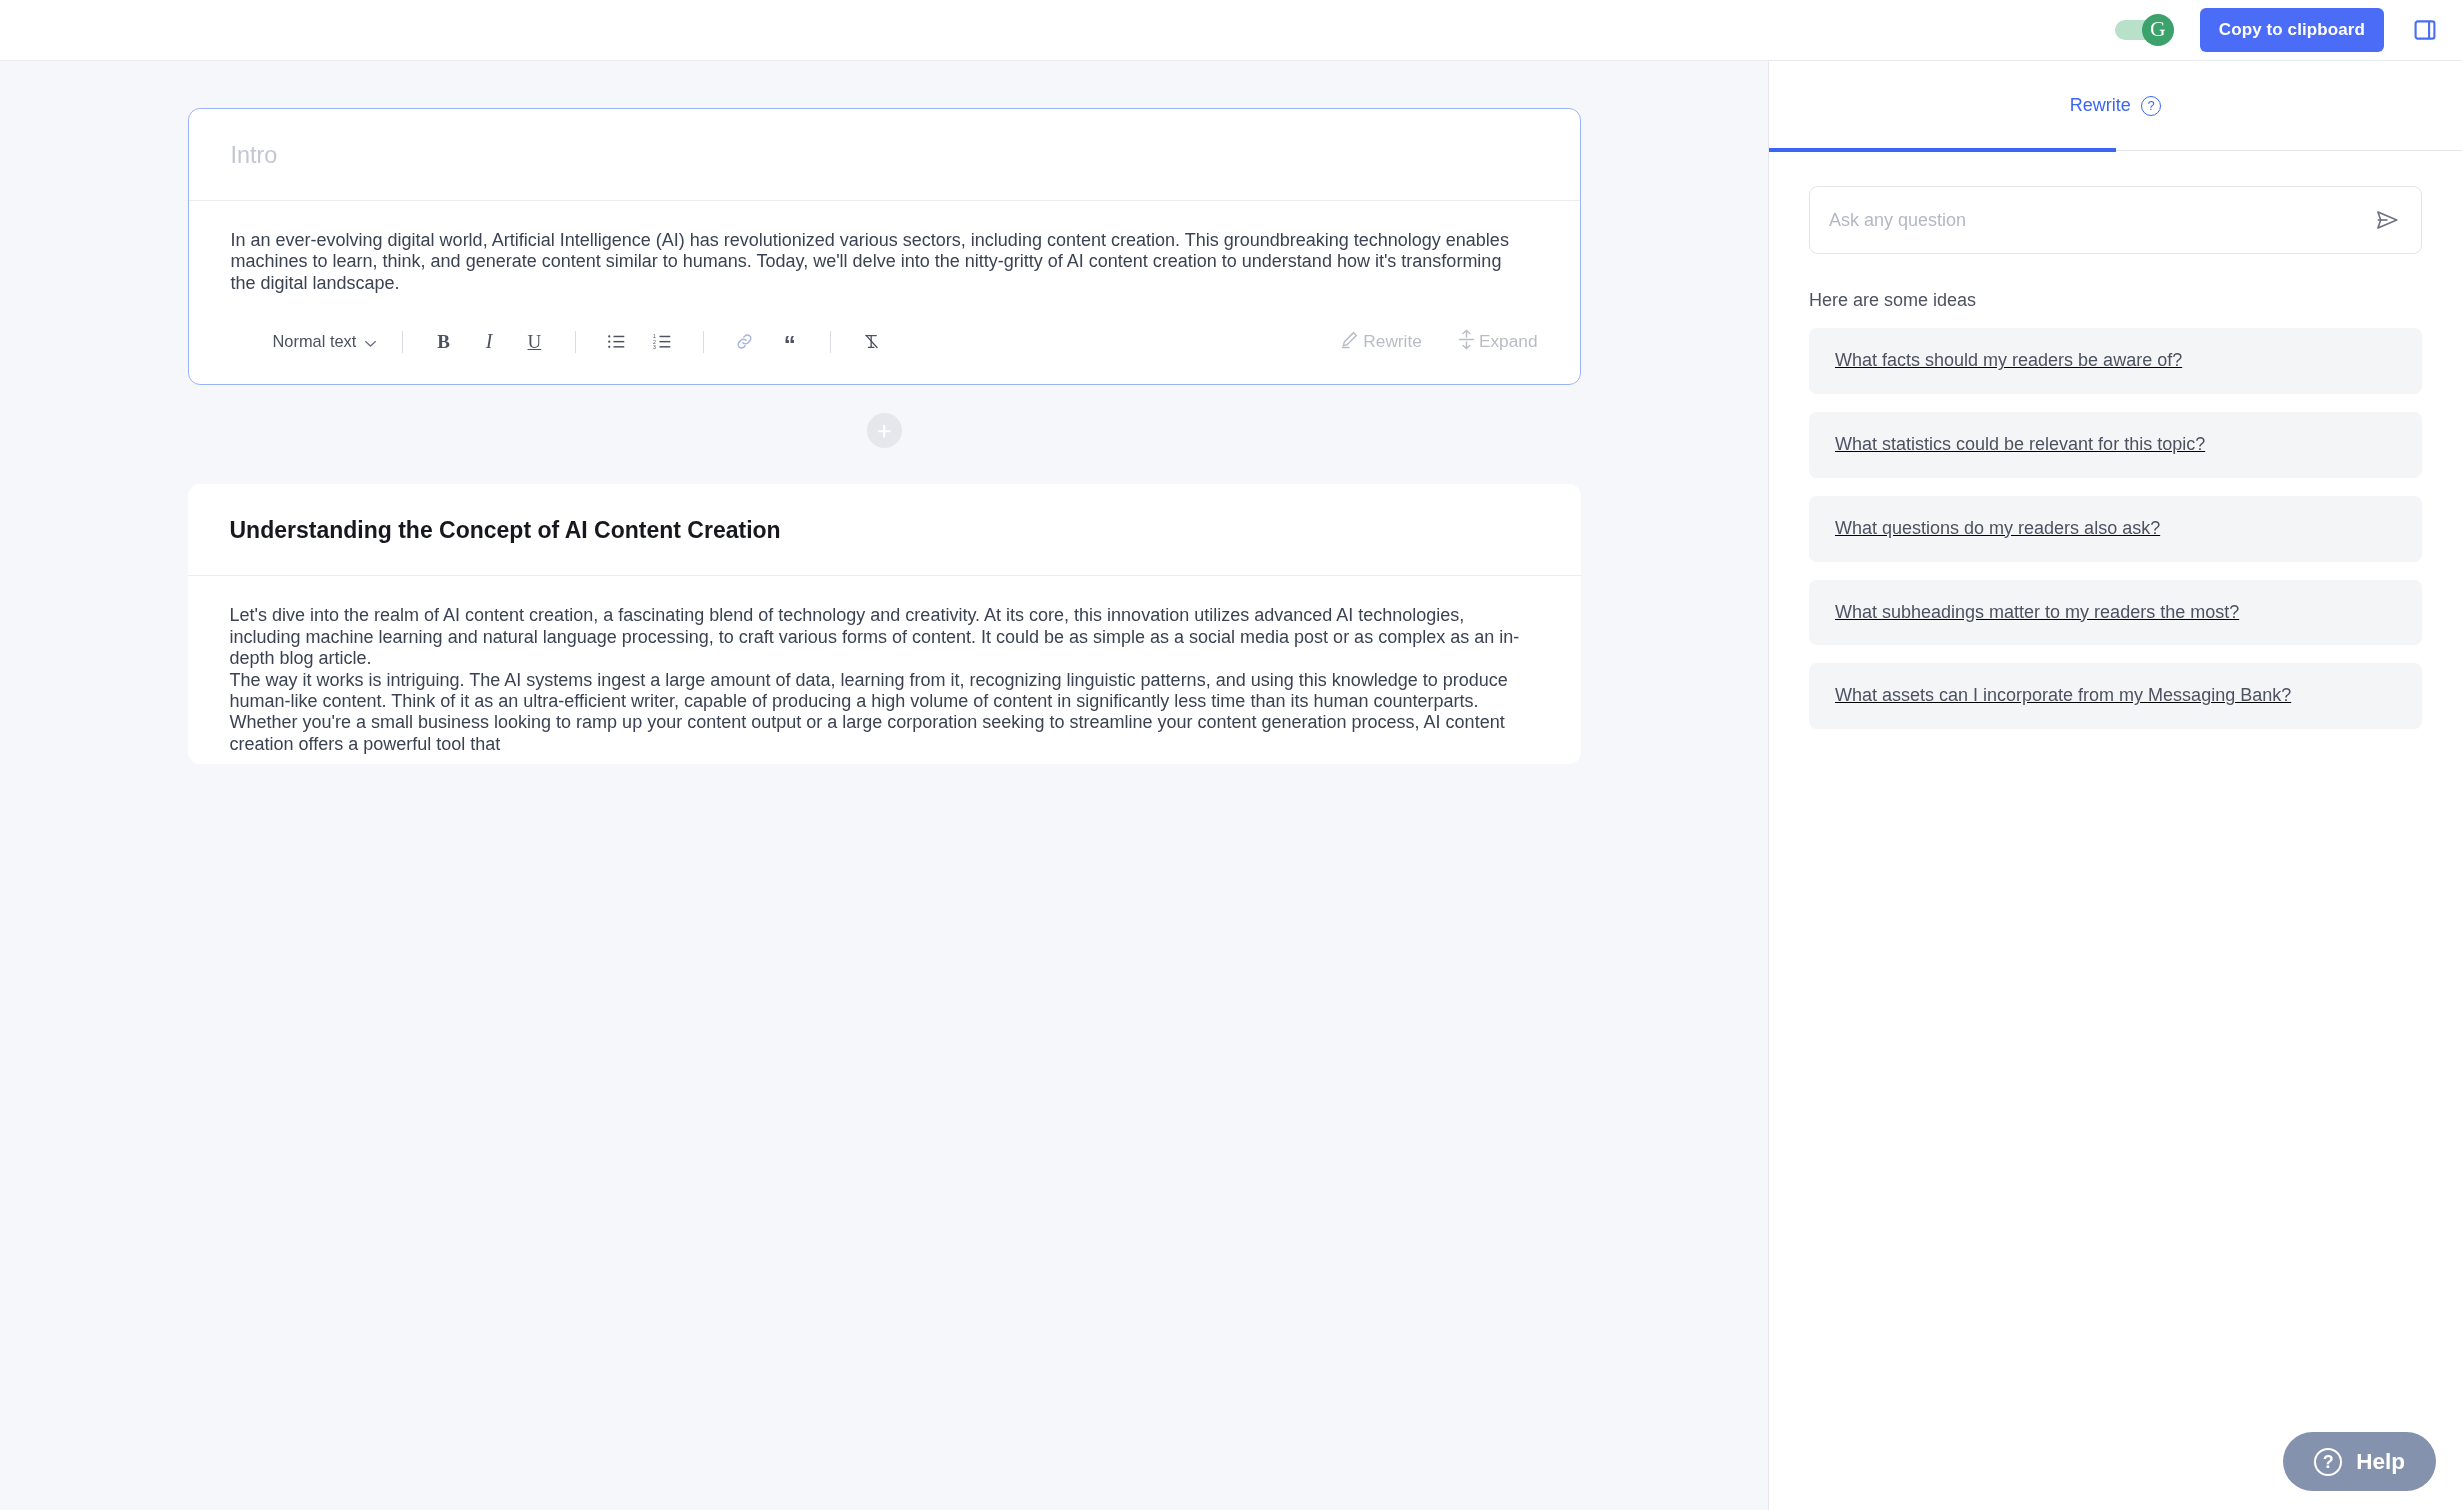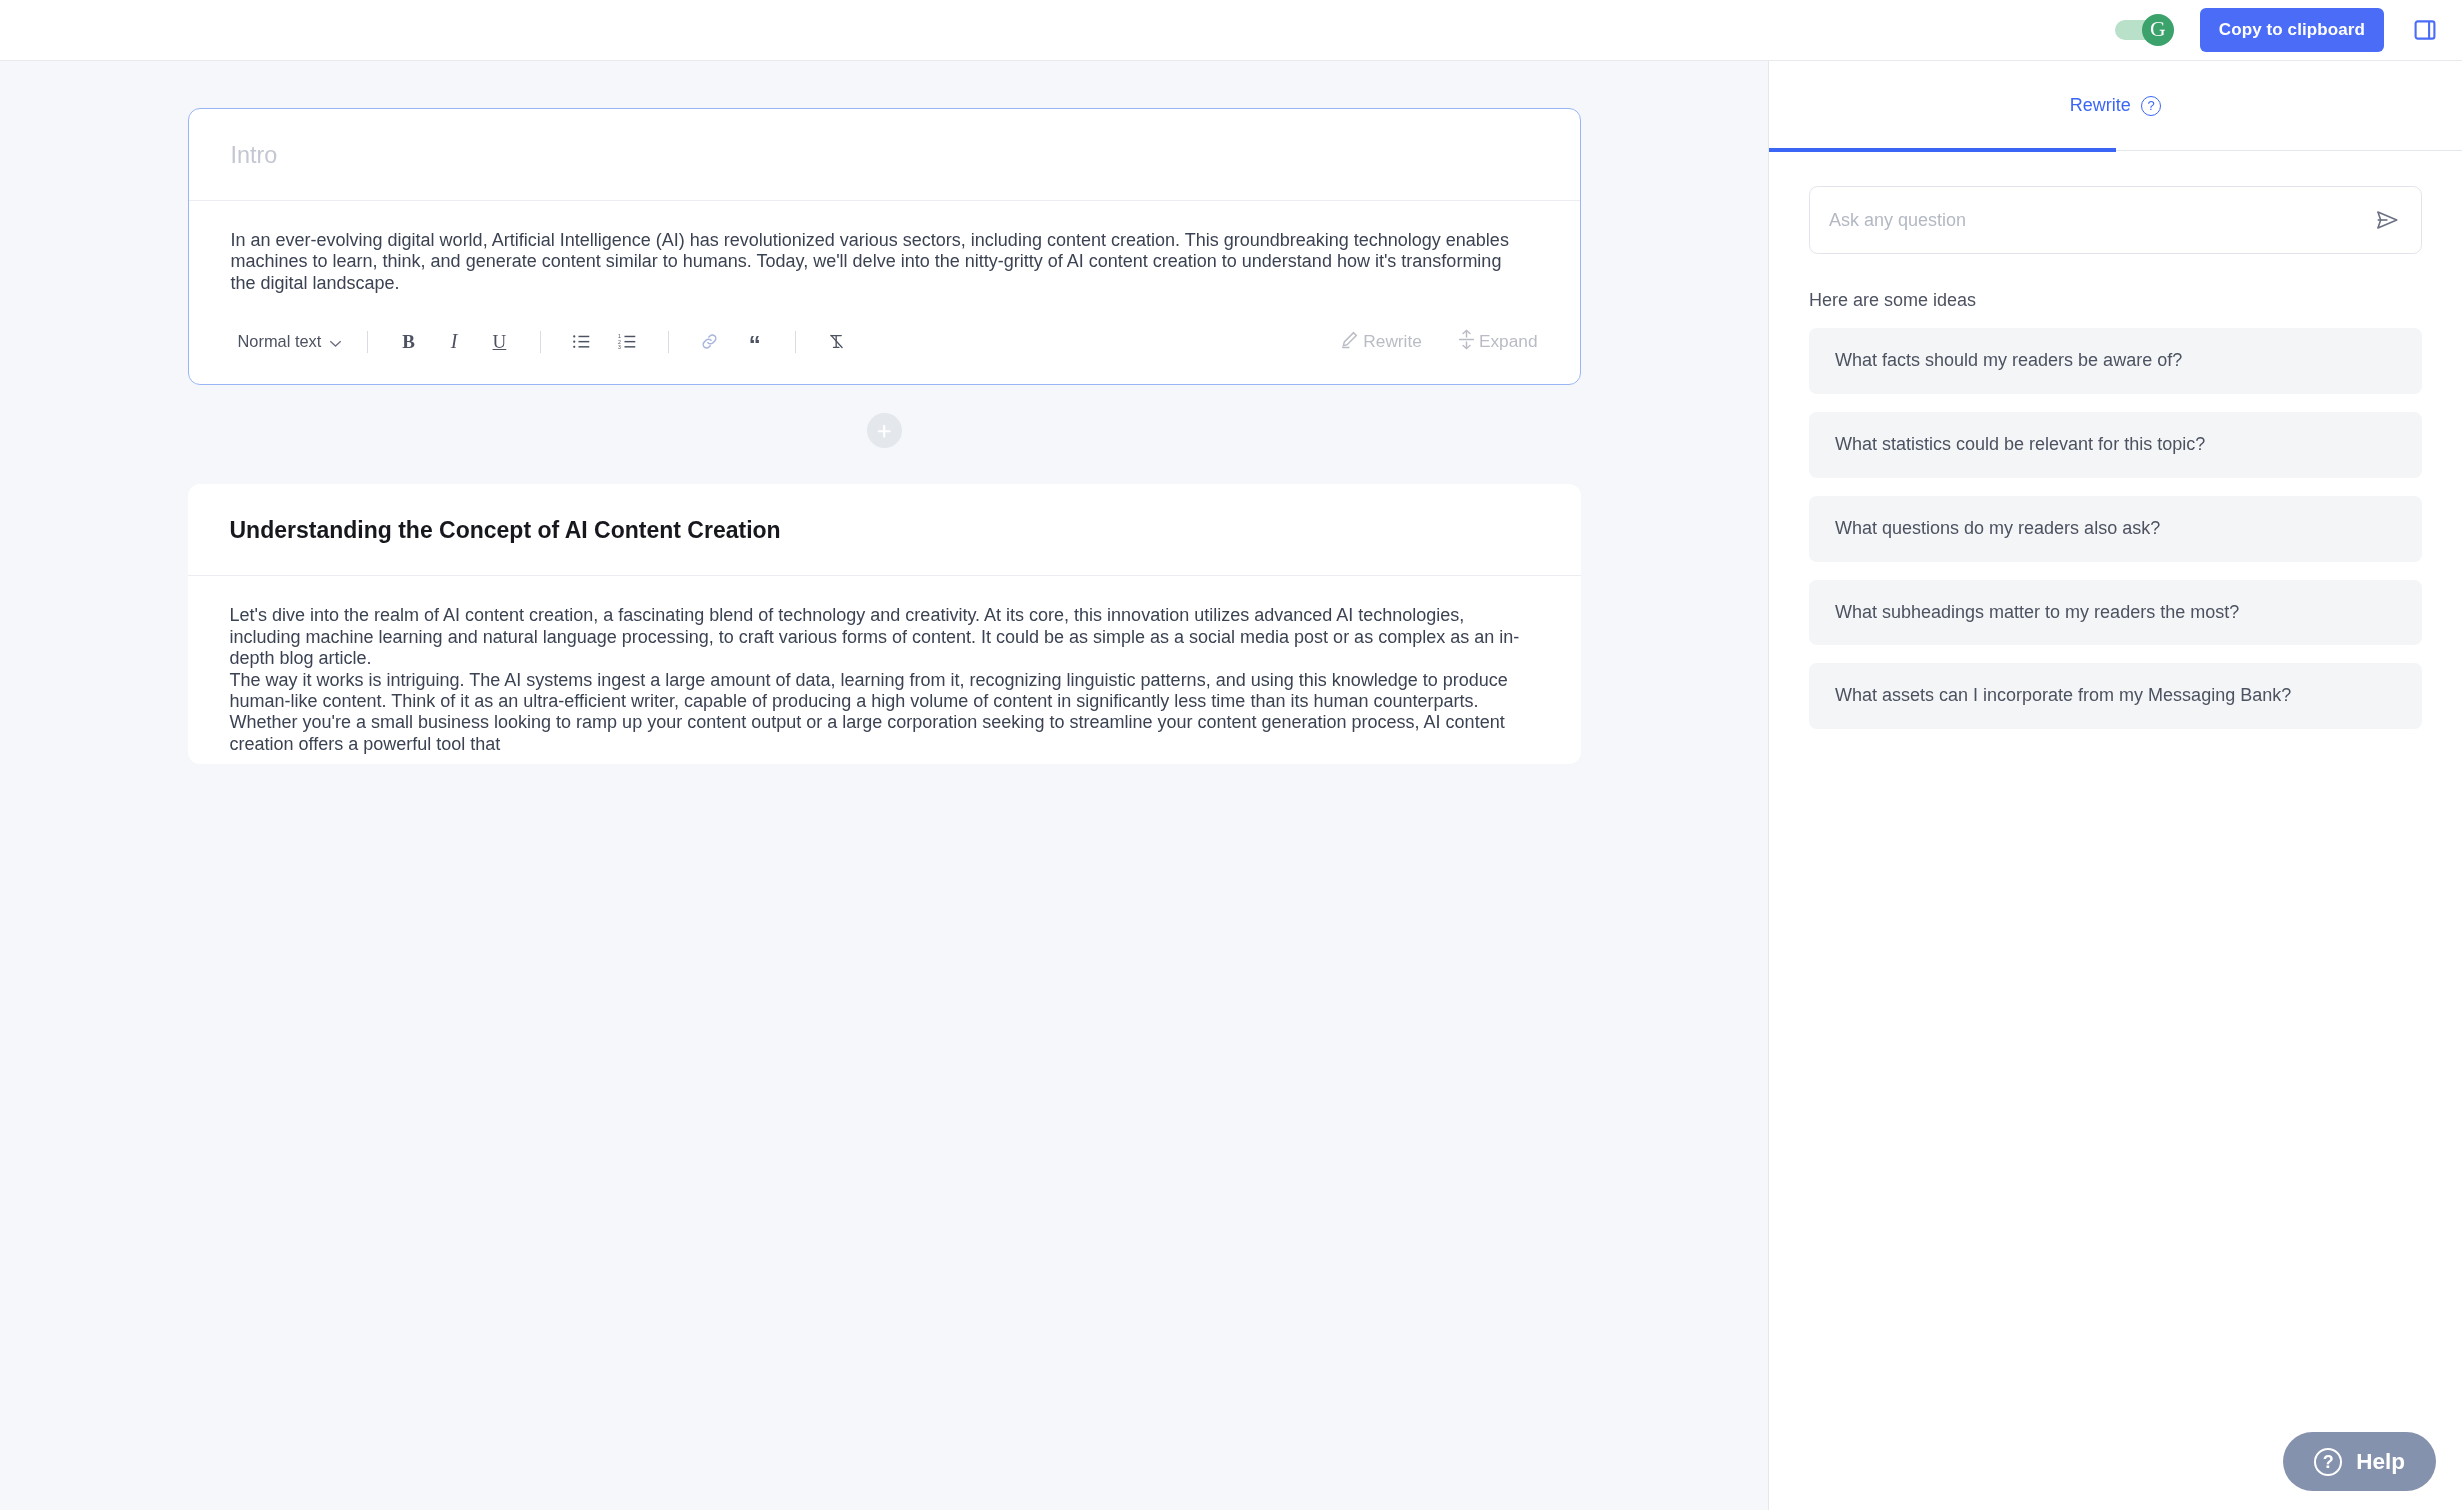--- a/index.html
+++ b/index.html
@@ -118,20 +118,21 @@
     display: flex; align-items: center;
     padding: 22.5px 42px 26px 42px;
     min-height: 69px;
   }
   .tb-left { display: flex; align-items: center; }
   .tb-right { margin-left: auto; display: flex; align-items: center; }
   .tb-style {
     display: flex; align-items: center; gap: 7.8px;
     font-size: 16.4px; color: #4c5260; cursor: pointer;
     padding: 3.5px 7px;
+    margin-left: 35px;
   }
   .tb-sep {
     width: 0.9px; height: 22.5px; background: #d9dce3;
     margin: 0 18px;
   }
   .tb-btn {
     width: 35px; height: 33px; margin: 0 5.2px;
     display: flex; align-items: center; justify-content: center;
     color: #4c5260; cursor: pointer;
     font-size: 18px;
@@ -200,21 +201,21 @@
     font-family: "Liberation Sans", sans-serif;
     flex: 1; height: 100%;
   }
   .ask-box input::placeholder { color: #b3b8c3; }
   .send-icon { width: 31px; height: 31px; display:flex; align-items:center; justify-content:center; cursor: pointer; }
 
   .ideas-label {
     margin-top: 36px;
     font-size: 18px; color: #4c5260;
   }
-  .idea-list { margin-top: 17.3px; }
+  .idea-list { margin-top: 17.3px; text-decoration: underline; }
   .idea {
     background: #f4f5f7;
     border-radius: 7.8px;
     padding: 21px 26px;
     font-size: 18px; color: #4c5260;
     line-height: 1.32;
     margin-bottom: 18px;
     cursor: pointer;
   }
 

